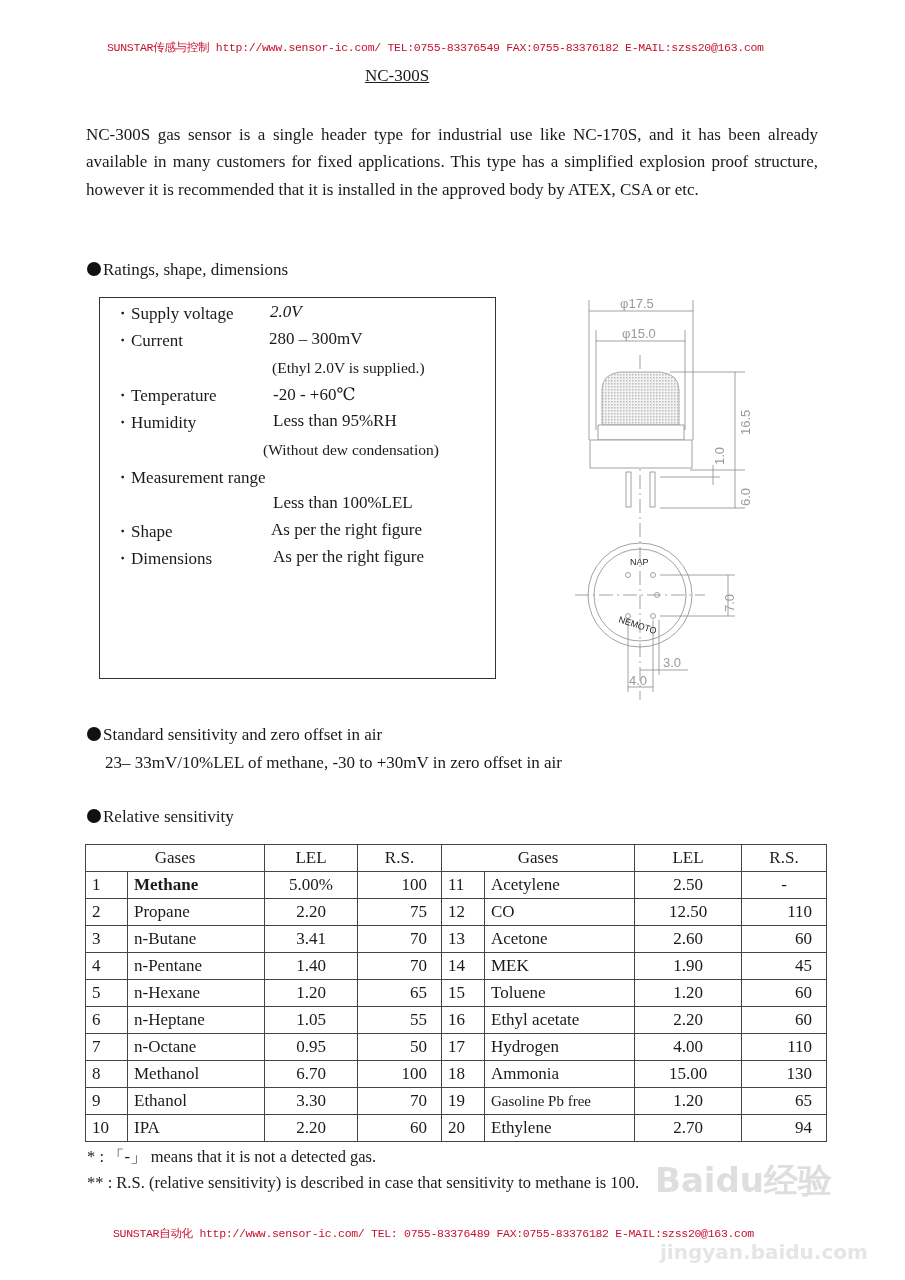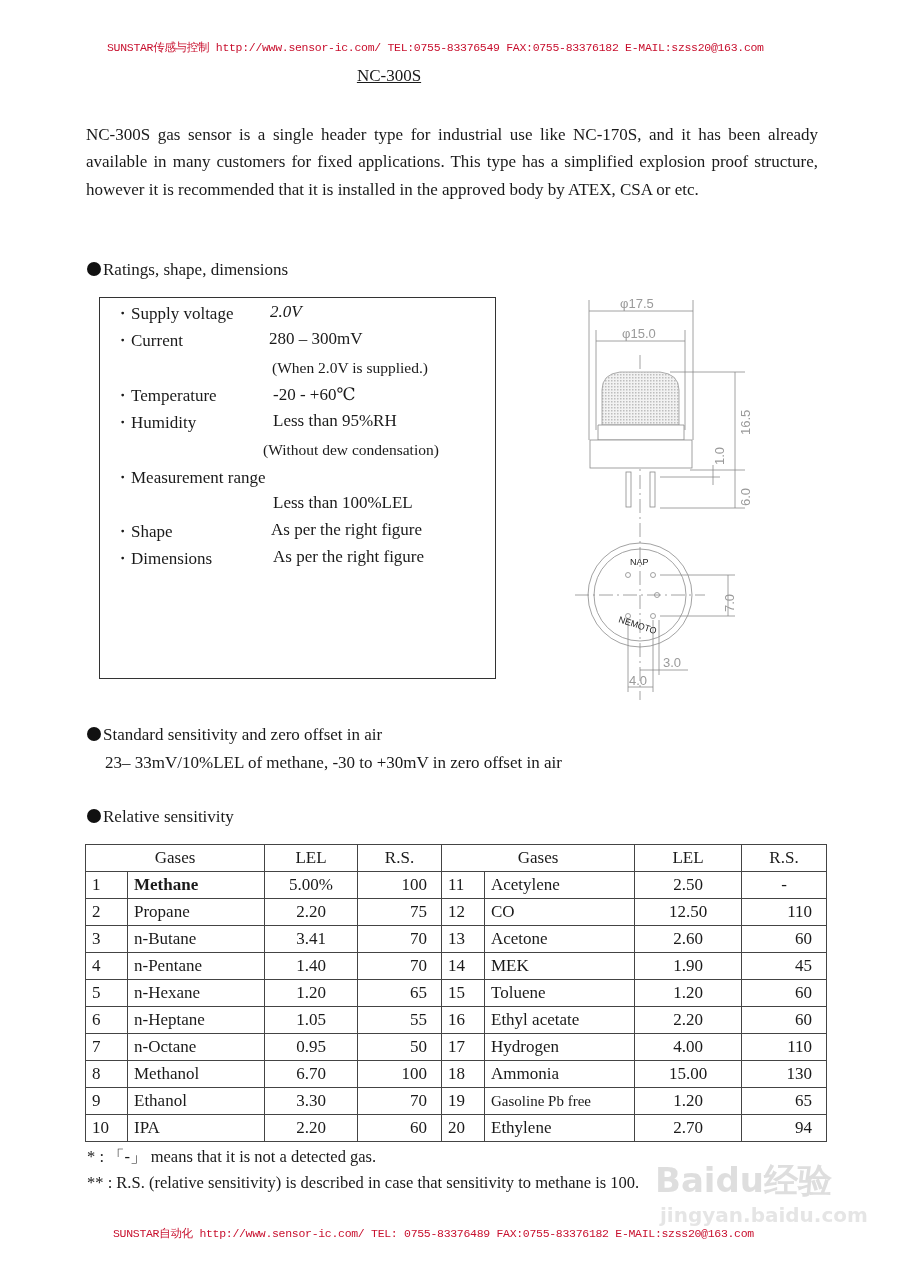--- a/index.html
+++ b/index.html
@@ -1,21 +1,21 @@
 <!DOCTYPE html>
 <html><head>
 <meta charset="utf-8">
 <style>
   html, body { margin:0; padding:0; background:#ffffff; }
   body { width:905px; height:1280px; position:relative; overflow:hidden;
          font-family:"Liberation Serif","DejaVu Serif",serif; color:#1a1a1a; }
   .abs { position:absolute; }
   .hdr { font-family:"Liberation Mono","DejaVu Sans Mono",monospace; color:#c8102e;
          font-size:11.5px; letter-spacing:-0.3px; white-space:nowrap; }
-  .title { left:0; width:778px; top:66px; text-align:center; font-size:17px; }
+  .title { left:0; width:778px; top:66px; text-align:center; font-size:17px;padding-left:8px; }
   .title span { text-decoration:underline; }
   .intro { left:86px; width:732px; top:121px; font-size:17px; line-height:27.3px; text-align:justify; }
   .sec { font-size:17px; white-space:nowrap; }
   .sec .dot { display:inline-block; width:14px; height:14px; border-radius:50%; background:#111;
               vertical-align:-1px; margin-right:2px; }
   .ratings-box { left:99px; top:297px; width:397px; height:382px; border:1.3px solid #333; box-sizing:border-box; }
   .r-row { position:absolute; font-size:17px; white-space:nowrap; }
   .r-label { position:absolute; left:14px; }
   .r-val { position:absolute; }
   .r-note { position:absolute; font-size:15.5px; white-space:nowrap; }
@@ -41,21 +41,21 @@
 
 <div class="abs ratings-box">
   <div class="r-row" style="top:4px; left:0;">
     <span class="r-label">・Supply voltage</span>
     <span class="r-val" style="left:170px;font-style:italic;">2.0V</span>
   </div>
   <div class="r-row" style="top:31px; left:0;">
     <span class="r-label">・Current</span>
     <span class="r-val" style="left:169px;">280 – 300mV</span>
   </div>
-  <div class="r-note" style="top:61px; left:172px;">(When 2.0V is supplied.)</div>
+  <div class="r-note" style="top:61px; left:172px;">(Ethyl 2.0V is supplied.)</div>
   <div class="r-row" style="top:86px; left:0;">
     <span class="r-label">・Temperature</span>
     <span class="r-val" style="left:173px;">-20 - +60℃</span>
   </div>
   <div class="r-row" style="top:113px; left:0;">
     <span class="r-label">・Humidity</span>
     <span class="r-val" style="left:173px;">Less than 95%RH</span>
   </div>
   <div class="r-note" style="top:143px; left:163px;">(Without dew condensation)</div>
   <div class="r-row" style="top:168px; left:0;">
@@ -268,15 +268,15 @@
         <td class="c">2.70</td>
         <td class="r">94</td>
       </tr>
     </tbody>
 </table>
 
 <div class="abs foot" style="left:87px; top:1146px;">* : 「-」 means that it is not a detected gas.</div>
 <div class="abs foot" style="left:87px; top:1173px;">** : R.S. (relative sensitivity) is described in case that sensitivity to methane is 100.</div>
 
 <div class="abs wm" style="left:655px; top:1158px; font-size:34px; opacity:0.75;">Baidu经验</div>
-<div class="abs wm" style="left:660px; top:1203px; font-size:20px; opacity:0.6;">jingyan.baidu.com</div>
+<div class="abs wm" style="left:660px; top:1240px; font-size:20px; opacity:0.6;">jingyan.baidu.com</div>
 
 <div class="abs hdr" style="left:113px; top:1226px;">SUNSTAR自动化 http://www.sensor-ic.com/ TEL: 0755-83376489 FAX:0755-83376182 E-MAIL:szss20@163.com</div>
 
 </body></html>

